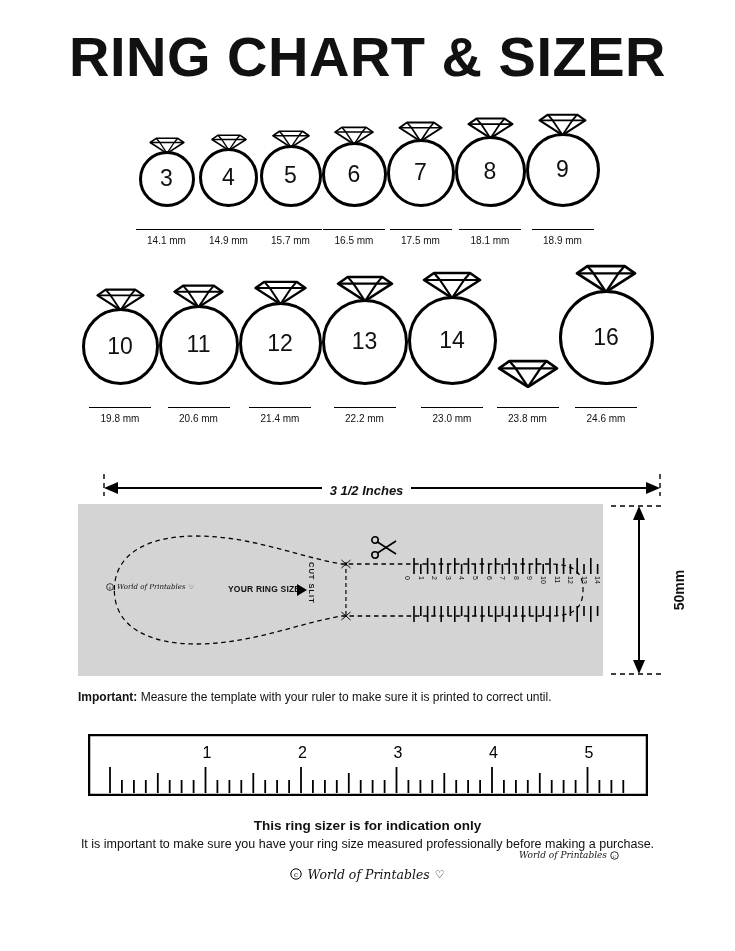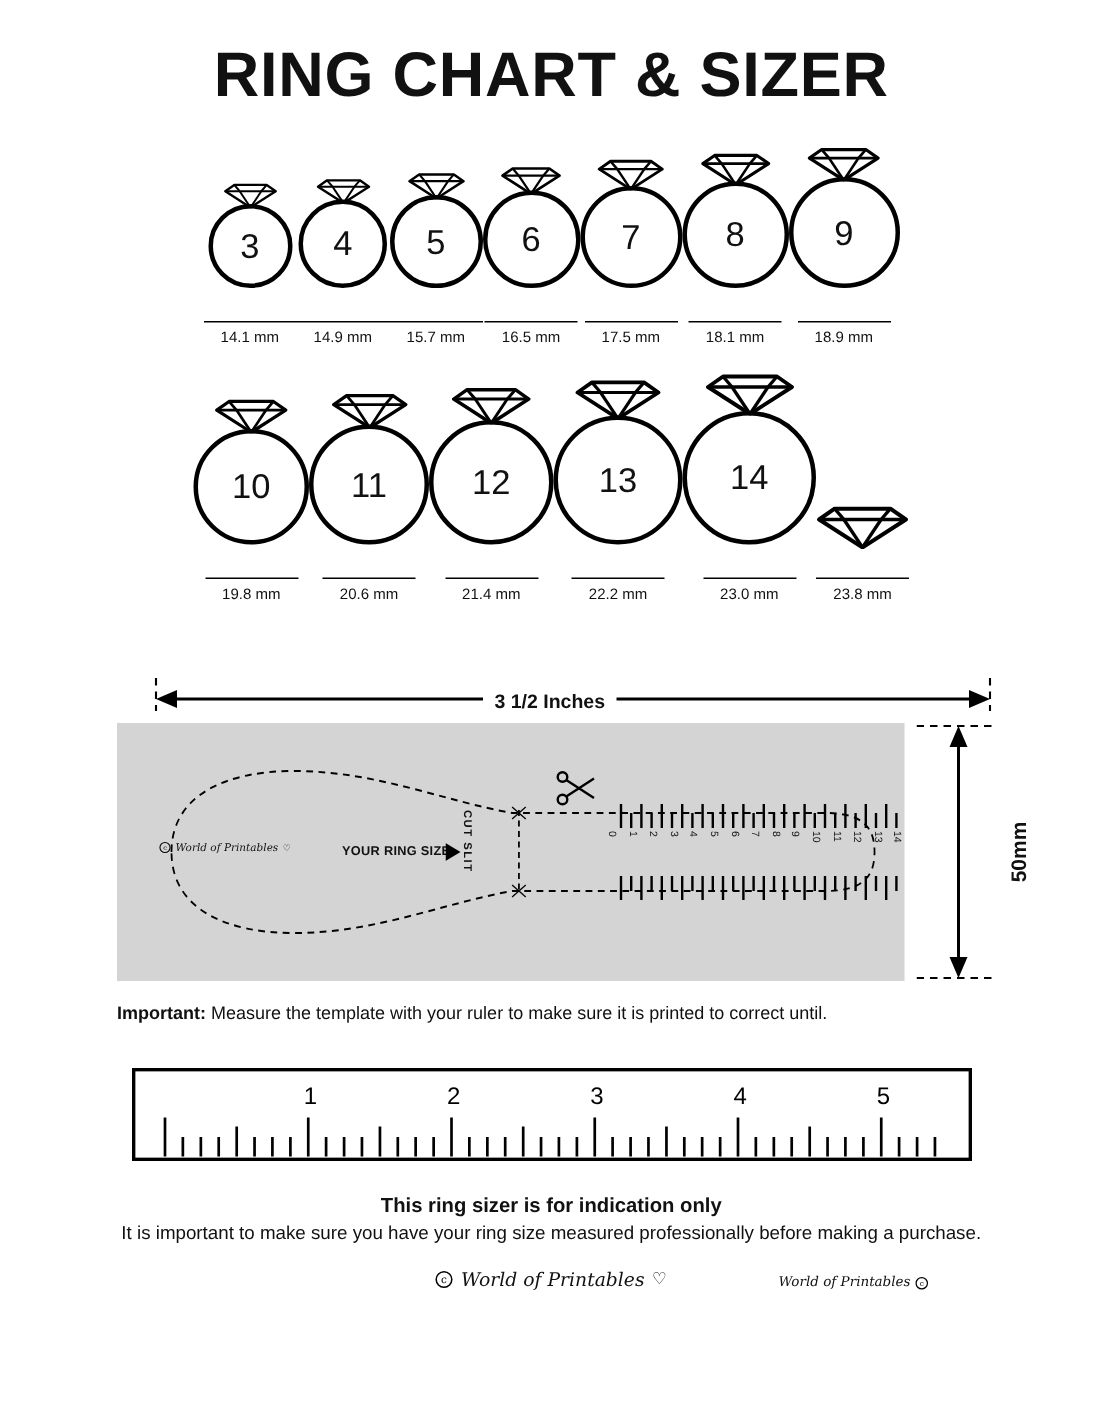--- a/index.html
+++ b/index.html
@@ -19,21 +19,21 @@
     width: 735px;
     height: 951px;
     position: relative;
     box-sizing: border-box;
     padding: 0 26px;
   }
 
   
   .title {
     text-align: center;
-    font-size: 42px;
+    font-size: 56px;
     font-weight: bold;
     letter-spacing: 0.5px;
     margin-top: 28px;
     margin-bottom: 13px;
     line-height: 1.05;
   }
 
   
   .subtitle-block {
     text-align: center;
@@ -106,20 +106,21 @@
   
   .sizer-area {
     margin-top: 40px;
     position: relative;
   }
   .inches-row {
     position: relative;
     height: 38px;
     margin-left: 76px;
     margin-right: 78px;
+    font-style: italic;
   }
   .inches-arrow {
     position: absolute;
     left: 0;
     right: 0;
     bottom: 6px;
     height: 22px;
   }
   .inch-label-wrap {
     position: absolute;
@@ -413,20 +414,36 @@
           <svg class="gem" width="62" height="29" viewBox="0 0 60 28">
             <path d="M2 9 L12 2 L48 2 L58 9 L30 27 Z" fill="none" stroke="#000" stroke-width="2.6" stroke-linejoin="round"></path>
             <line x1="2" y1="9" x2="58" y2="9" stroke="#000" stroke-width="2.2"></line>
             <line x1="12" y1="2" x2="18" y2="9" stroke="#000" stroke-width="2.2"></line>
             <line x1="48" y1="2" x2="42" y2="9" stroke="#000" stroke-width="2.2"></line>
             <line x1="18" y1="9" x2="30" y2="27" stroke="#000" stroke-width="2.2"></line>
             <line x1="42" y1="9" x2="30" y2="27" stroke="#000" stroke-width="2.2"></line>
           </svg>
         </div>
         <div class="mm-label">23.8 mm</div>
+      </div>
+      <div class="ring-cell">
+        <div class="ring-graphic">
+          <svg class="gem" width="64" height="29" viewBox="0 0 60 28">
+            <path d="M2 9 L12 2 L48 2 L58 9 L30 27 Z" fill="none" stroke="#000" stroke-width="2.6" stroke-linejoin="round"></path>
+            <line x1="2" y1="9" x2="58" y2="9" stroke="#000" stroke-width="2.2"></line>
+            <line x1="12" y1="2" x2="18" y2="9" stroke="#000" stroke-width="2.2"></line>
+            <line x1="48" y1="2" x2="42" y2="9" stroke="#000" stroke-width="2.2"></line>
+            <line x1="18" y1="9" x2="30" y2="27" stroke="#000" stroke-width="2.2"></line>
+            <line x1="42" y1="9" x2="30" y2="27" stroke="#000" stroke-width="2.2"></line>
+          </svg>
+          <div class="band" style="width: 89px; height: 89px;">
+            <span>16</span>
+          </div>
+        </div>
+        <div class="mm-label">24.6 mm</div>
       </div>
     </div>
 
   <div class="sizer-area">
 
     <div class="inches-row">
       <svg class="inches-arrow" viewBox="0 0 560 22" preserveAspectRatio="none">
         <line x1="2" y1="0" x2="2" y2="22" stroke="#000" stroke-width="1.4" stroke-dasharray="5,4"></line>
         <line x1="558" y1="0" x2="558" y2="22" stroke="#000" stroke-width="1.4" stroke-dasharray="5,4"></line>
         <line x1="6" y1="14" x2="554" y2="14" stroke="#000" stroke-width="2"></line>

